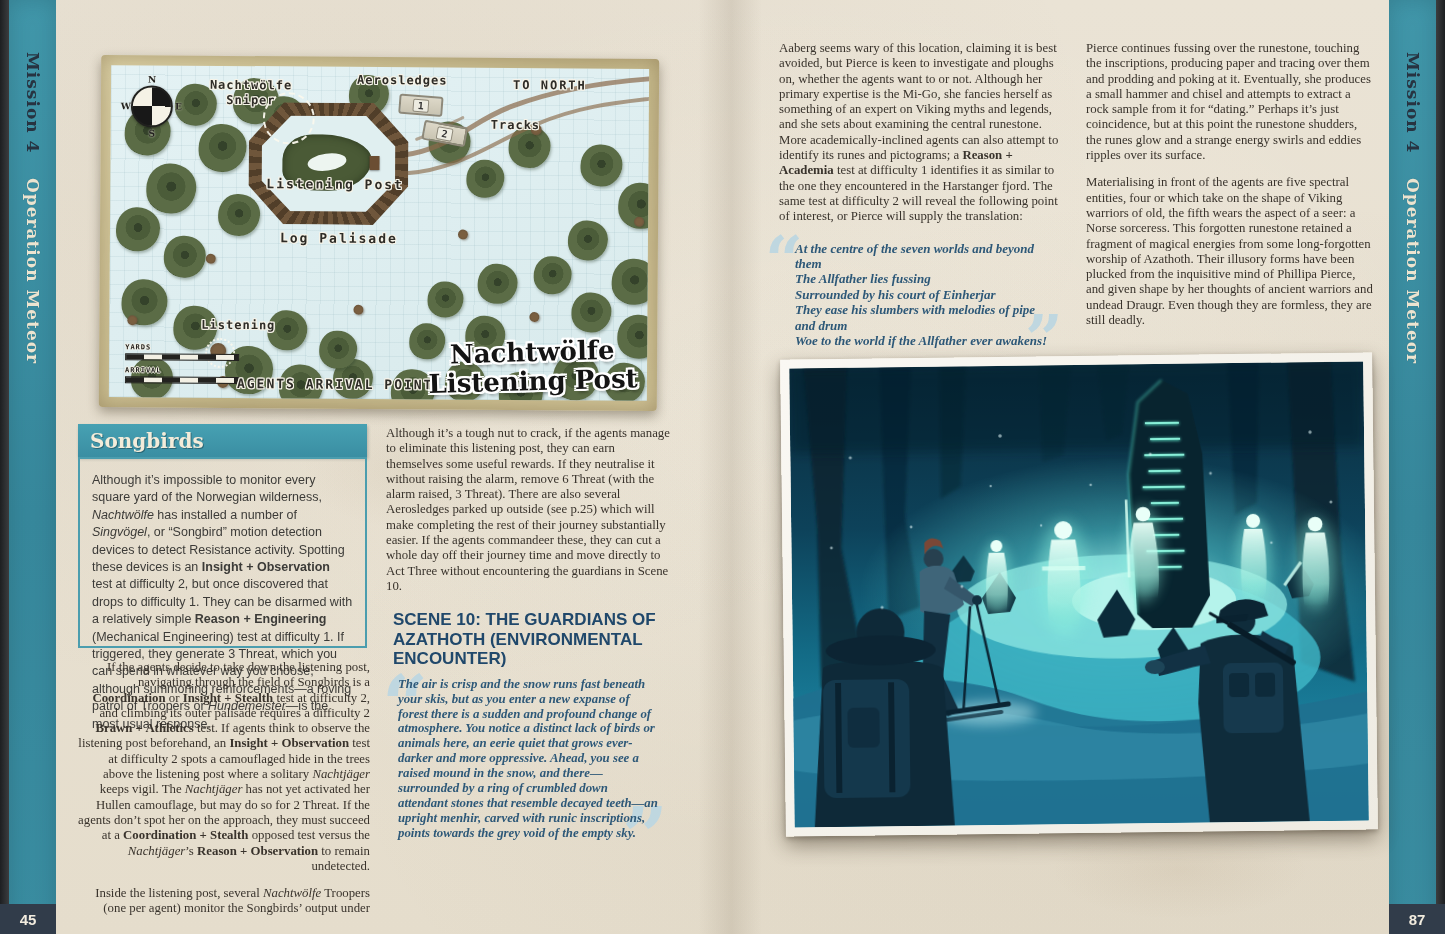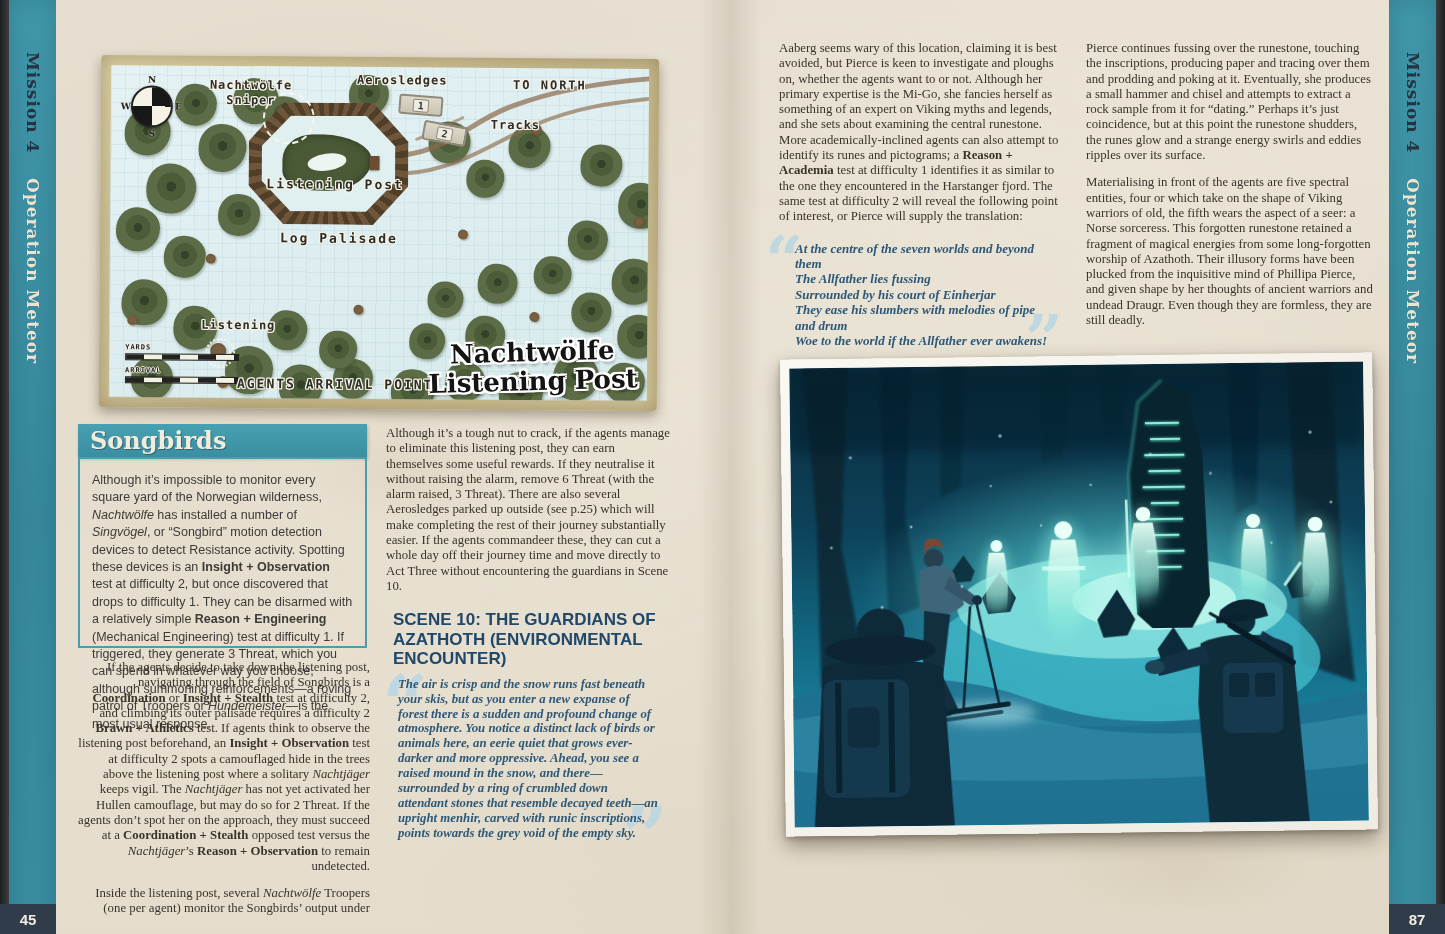--- a/index.html
+++ b/index.html
@@ -88,21 +88,21 @@
   .lab-logp{left:170px;top:164px;font-size:13px;letter-spacing:2px;}
   .lab-songbird{left:92px;top:252px;}
   .lab-agents{left:128px;top:310px;font-size:13px;letter-spacing:2px;}
   .map-title{position:absolute;right:10px;bottom:4px;text-align:center;transform:rotate(-2deg);
     font-family:"DejaVu Serif",serif;font-weight:bold;font-size:26px;line-height:29px;color:#141414;letter-spacing:0;
     text-shadow:-2px -2px 0 #fff,2px -2px 0 #fff,-2px 2px 0 #fff,2px 2px 0 #fff,-2px 0 0 #fff,2px 0 0 #fff,0 -2px 0 #fff,0 2px 0 #fff,2px 4px 3px rgba(0,0,0,.35);}
   
   .sb-header{position:absolute;left:78px;top:424px;width:289px;height:33px;box-sizing:border-box;
     background:linear-gradient(#47a1b3,#3a8ea2);display:flex;align-items:center;padding-left:12px;
     box-shadow:1px 2px 3px rgba(50,70,70,.3);}
-  .sb-title{font-family:"DejaVu Serif",serif;font-weight:bold;font-size:24px;color:#f3ecda;
+  .sb-title{font-family:"DejaVu Serif",serif;font-weight:bold;font-size:20px;color:#f3ecda;
     text-shadow:1px 1px 0 rgba(25,60,70,.5);}
   .sb-box{position:absolute;left:78px;top:457px;width:289px;height:191px;box-sizing:border-box;
     border:2px solid #4b9dae;padding:13px 12px;
     font-family:"Liberation Sans",sans-serif;font-size:12.5px;line-height:17.4px;color:#3c3b38;}
   
   .col{position:absolute;font-size:12.8px;line-height:15.3px;color:#39332c;}
   .col p{margin:0 0 12px;}
   #col-l1{left:78px;top:660px;width:292px;text-align:right;}
   #col-l2{left:386px;top:426px;width:284px;}
   #col-r1{left:779px;top:41px;width:287px;}

